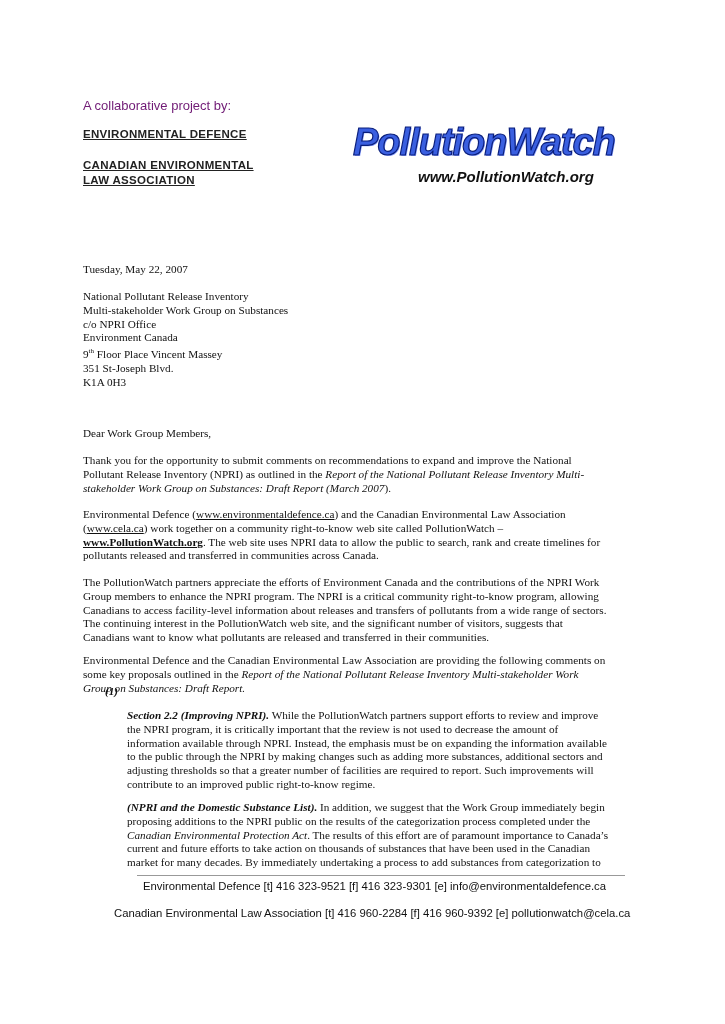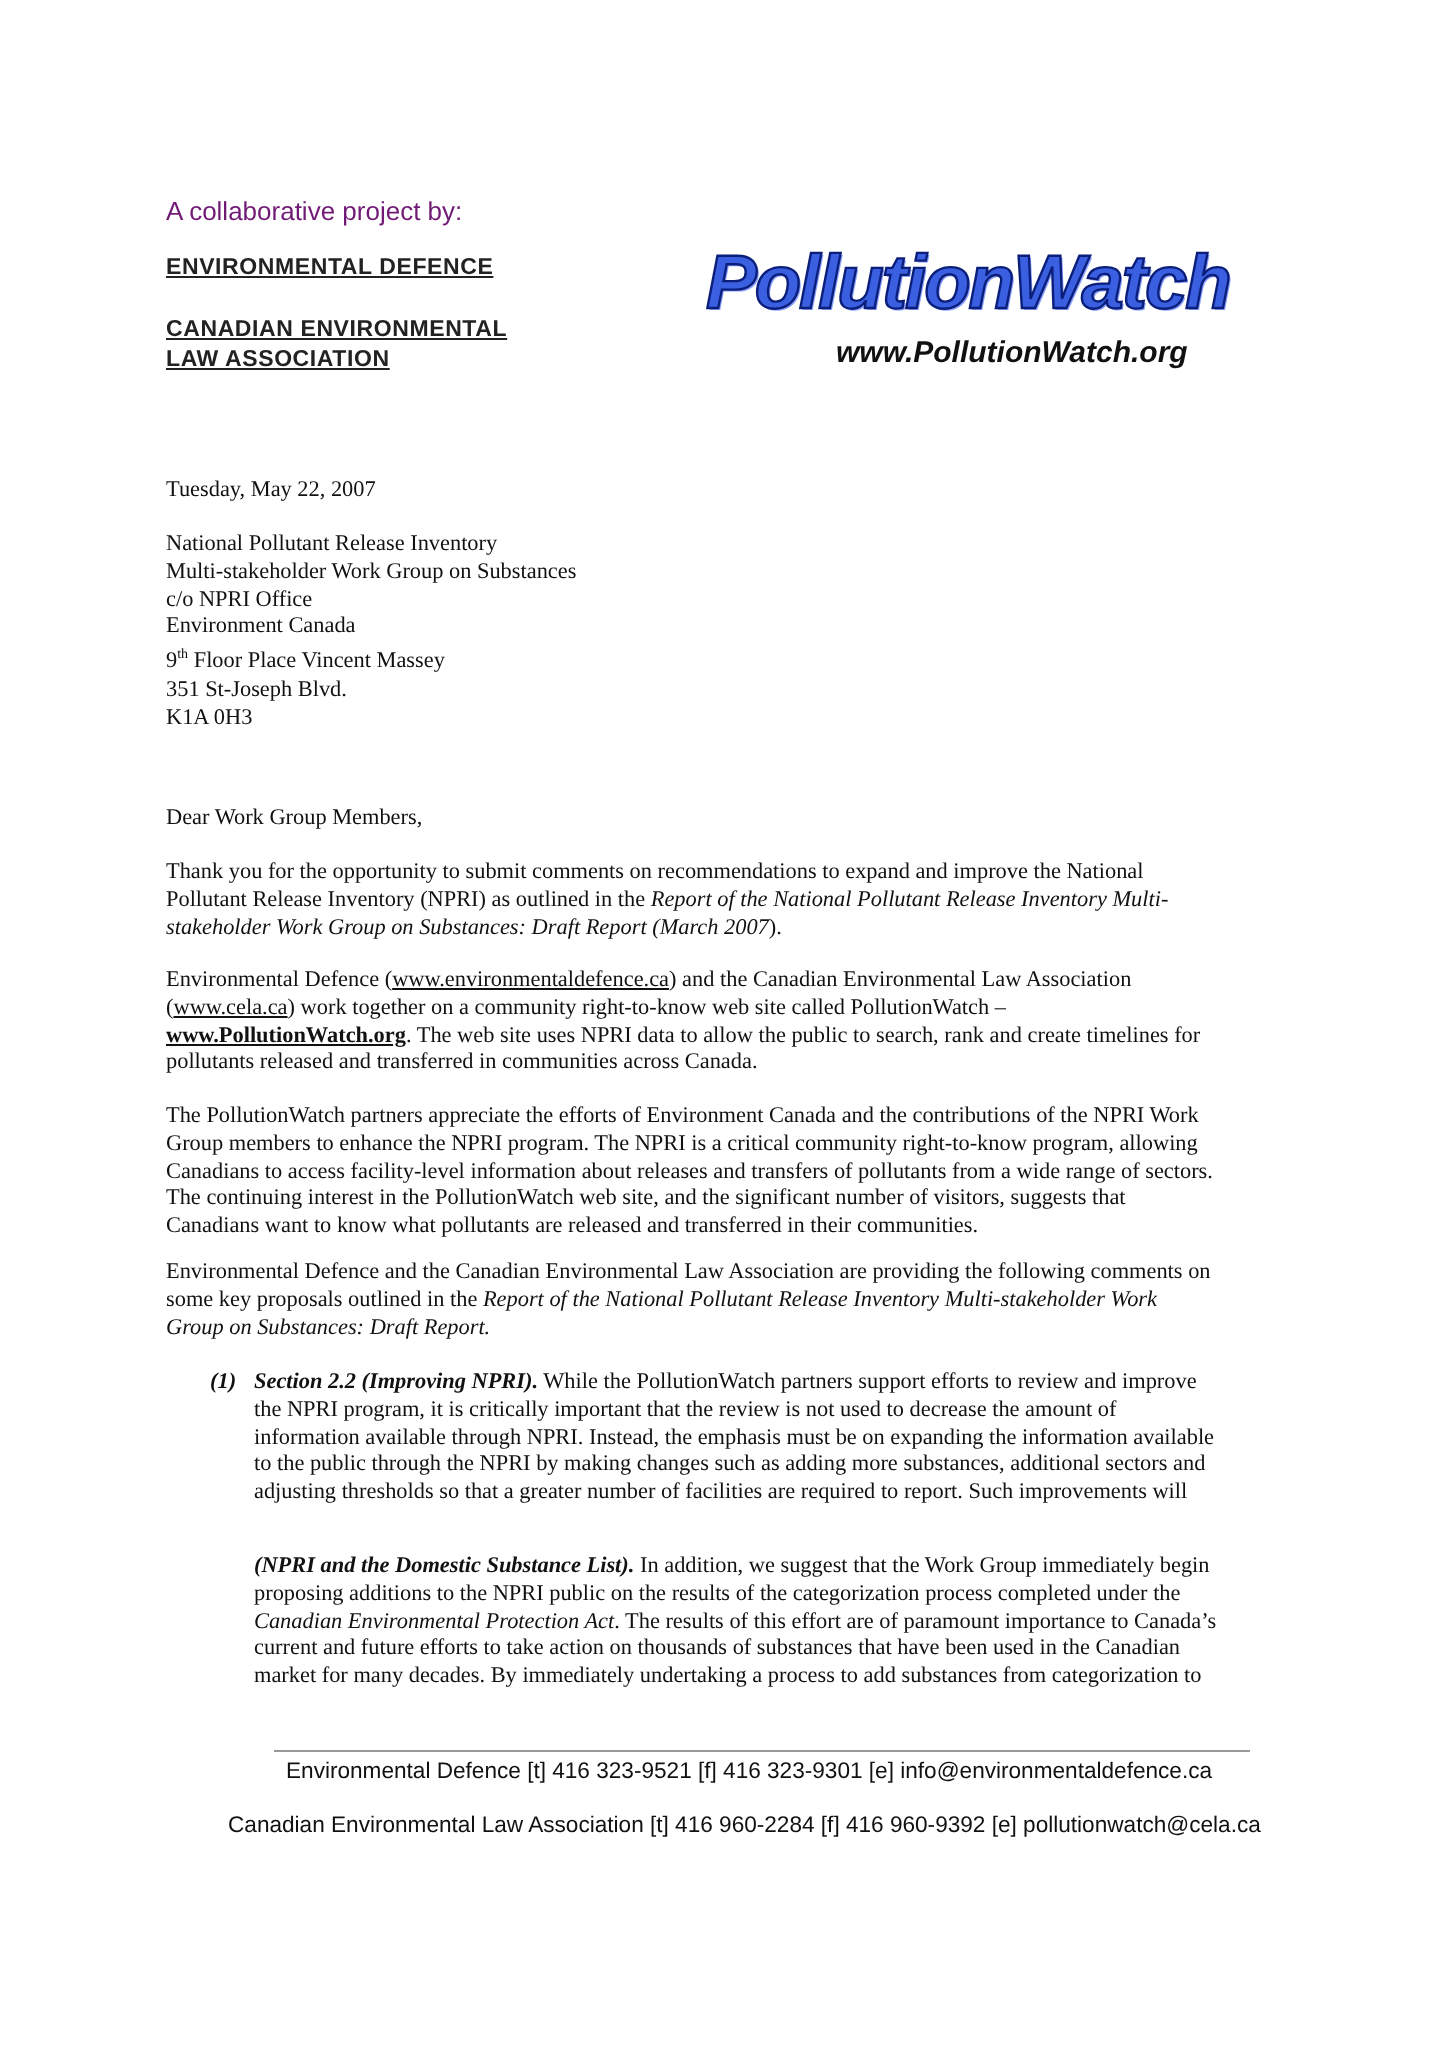--- a/index.html
+++ b/index.html
@@ -7,21 +7,21 @@
          font-family: "Liberation Serif", serif; color: #111; }
   .abs { position: absolute; }
   .sans { font-family: "Liberation Sans", sans-serif; }
   .collab { left: 83px; top: 98px; font-size: 13px; color: #701a75; }
   .org { left: 83px; font-size: 11.5px; font-weight: bold; color: #222; letter-spacing: 0.3px; line-height: 15px; text-decoration: underline; }
   .logo { left: 353px; top: 120px; font-size: 38px; font-weight: bold; font-style: italic;
           color: #3a5fe0; letter-spacing: -1px; line-height: 44px;
           -webkit-text-stroke: 1.2px #0a1e7a;
           text-shadow: 1px 1px 0 #8aa0ff; }
   .logo-url { left: 418px; top: 168px; font-size: 15px; font-weight: bold; font-style: italic; color: #111; }
-  .txt { left: 83px; font-size: 11.2px; line-height: 13.8px; width: 570px; }
+  .txt { left: 83px; font-size: 11.2px; line-height: 13.8px; width: 570px; margin-top: 24px; }
   .lines div { white-space: nowrap; }
   .indent { left: 127px; width: 530px; }
   .num { left: 105px; font-size: 11.2px; line-height: 13.8px; font-weight: bold; font-style: italic; }
   a.link { color: #111; text-decoration: underline; }
   .footer-rule { left: 137px; top: 875px; width: 488px; height: 1px; background: #999; }
   .footer { font-family: "Liberation Sans", sans-serif; font-size: 11.3px; white-space: nowrap; color: #111; text-align: right; }
   sup { font-size: 7px; }
 </style>
 </head>
 <body>
@@ -74,20 +74,21 @@
   <div><i>Group on Substances: Draft Report.</i></div>
 </div>
 
 <div class="abs num" style="top:685px">(1)</div>
 <div class="abs txt lines indent" style="top:685px">
   <div><b><i>Section 2.2 (Improving NPRI).</i></b><span> While the PollutionWatch partners support efforts to review and improve</span></div>
   <div>the NPRI program, it is critically important that the review is not used to decrease the amount of</div>
   <div>information available through NPRI.  Instead, the emphasis must be on expanding the information available</div>
   <div>to the public through the NPRI by making changes such as adding more substances, additional sectors  and</div>
   <div>adjusting thresholds so that a greater number of  facilities are required to report. Such improvements will</div>
+  <div>contribute to an improved public right-to-know regime.</div>
 </div>
 
 <div class="abs txt lines indent" style="top:777px">
   <div><b><i>(NPRI and the Domestic Substance List).</i></b><span>  In addition, we suggest that the Work Group immediately begin</span></div>
   <div>proposing additions to the NPRI public on the results of the categorization process completed under the</div>
   <div><i>Canadian Environmental Protection Act</i><span>. The results of this effort are of paramount importance to Canada’s</span></div>
   <div>current and future efforts to take action on thousands of substances that have been used in the Canadian</div>
   <div>market for many decades.  By immediately undertaking a process to add substances from categorization to</div>
 </div>
 

